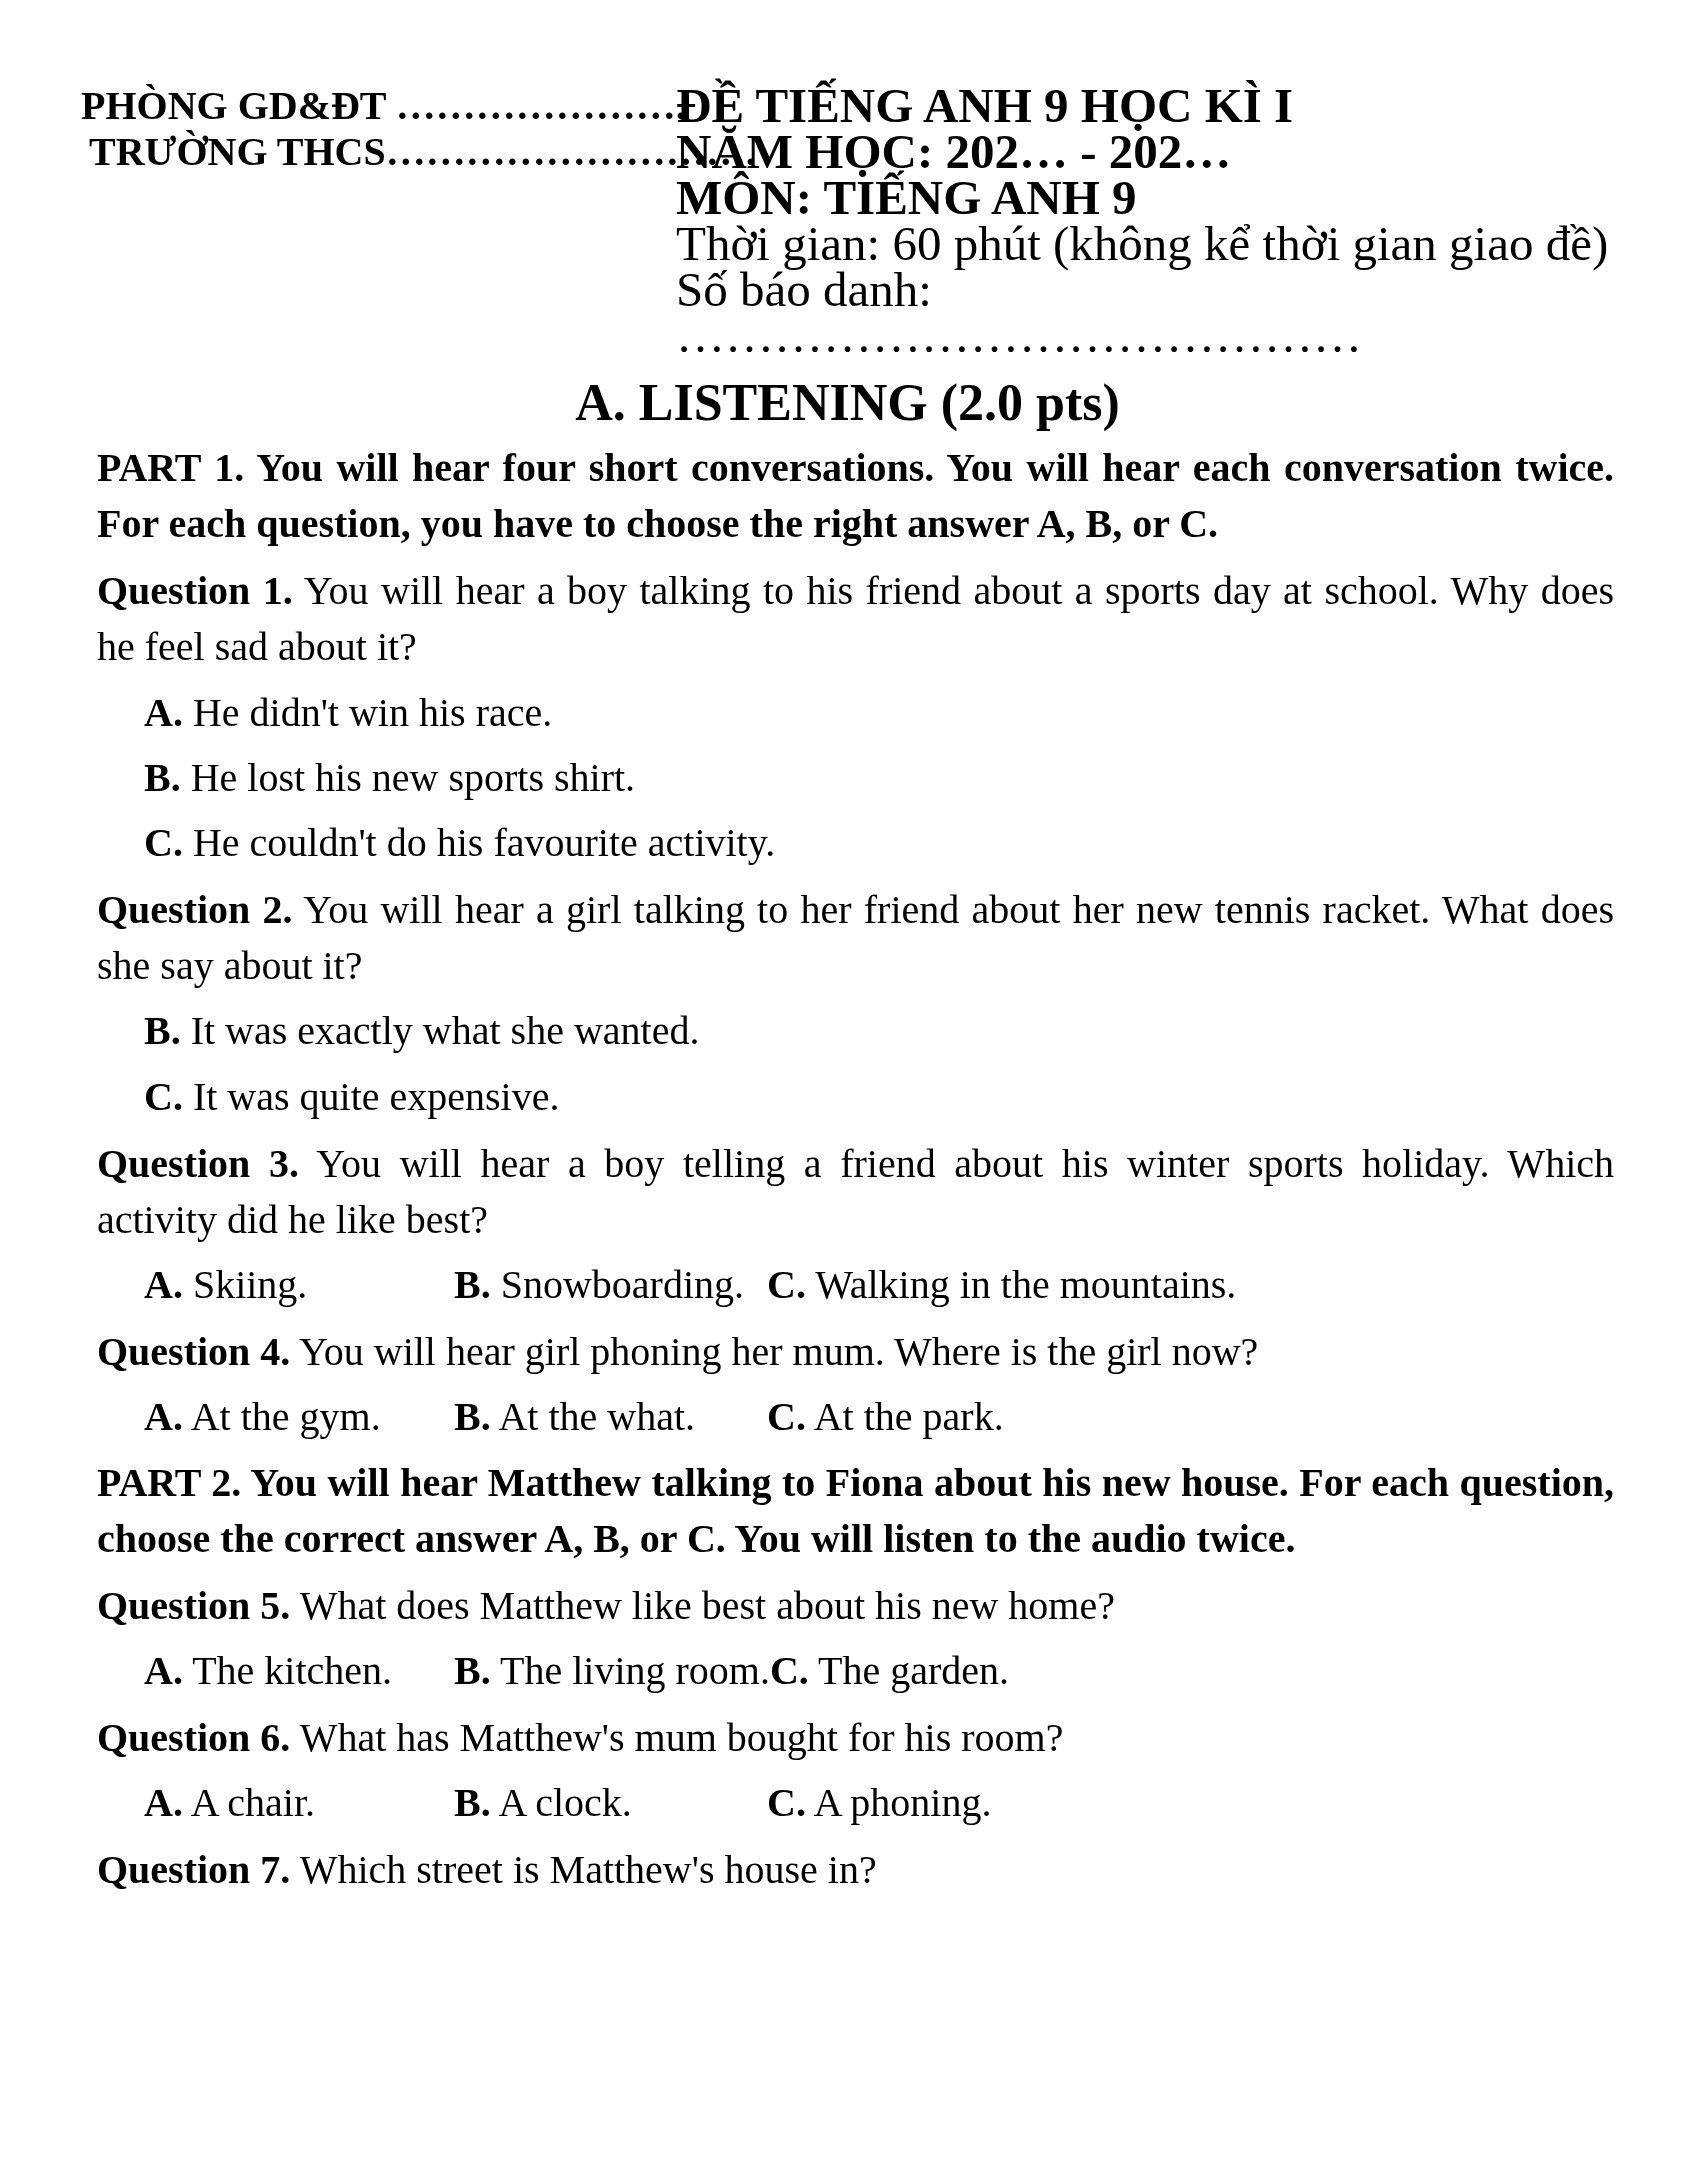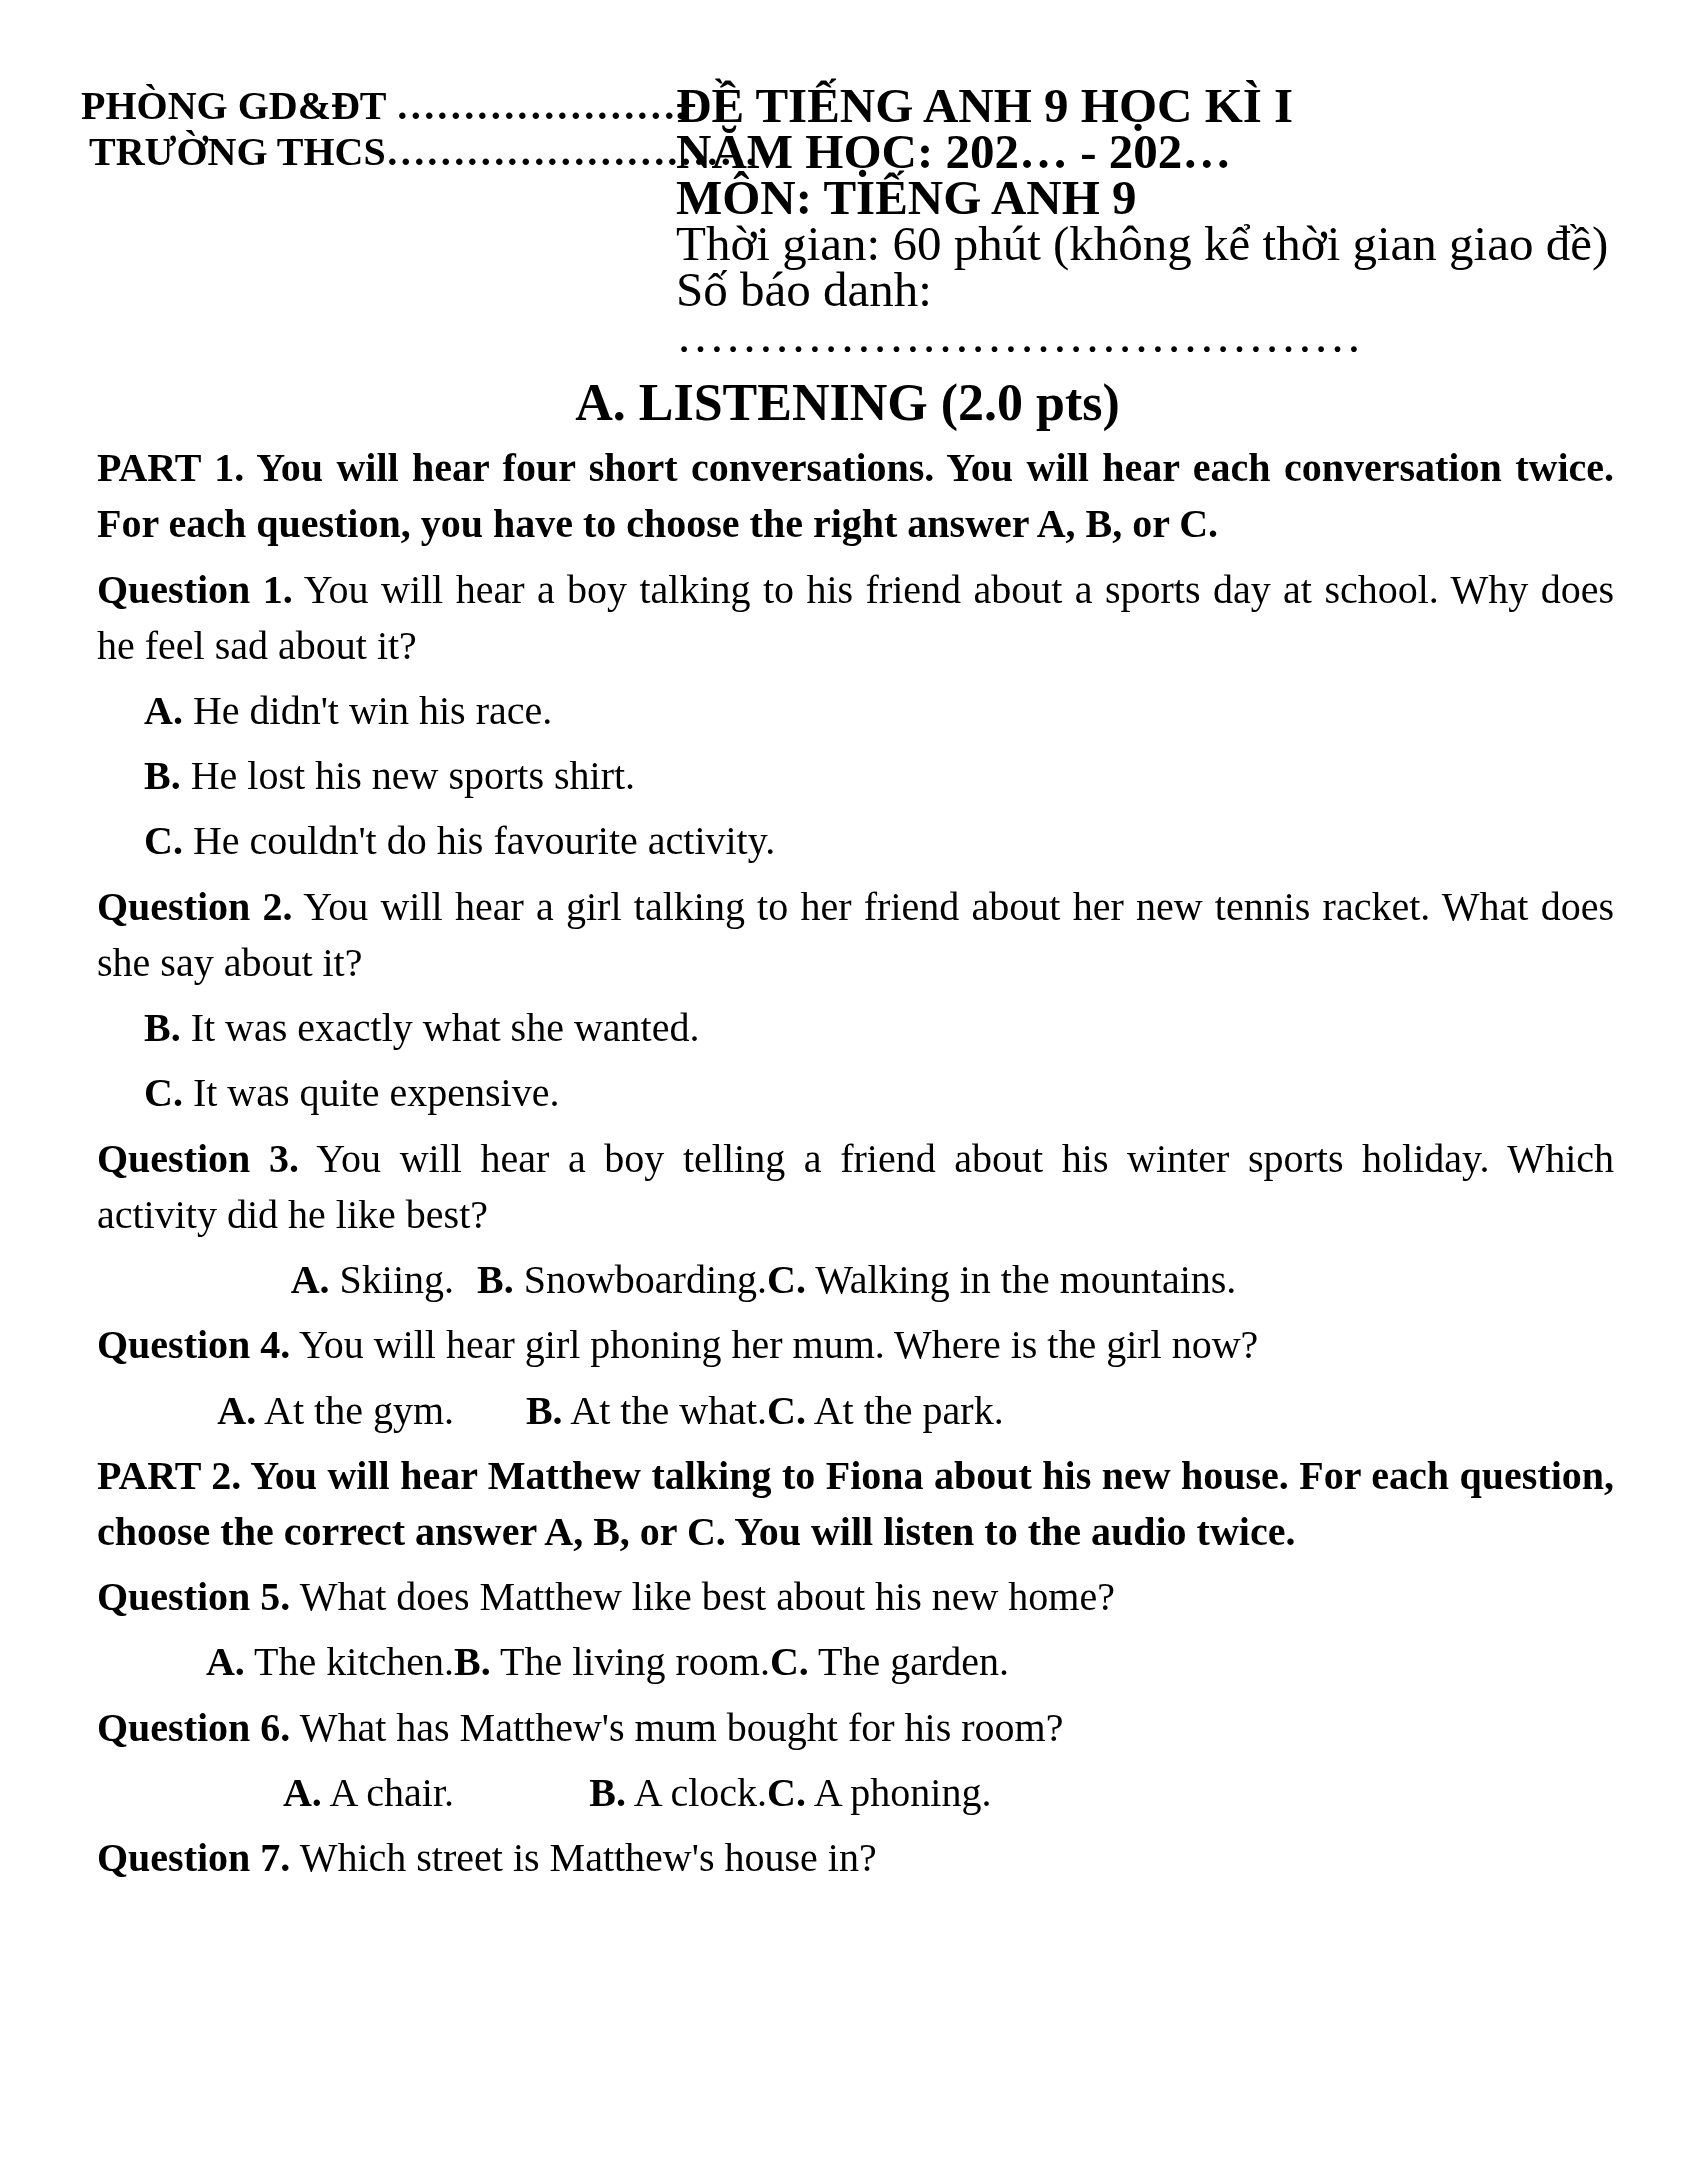--- a/index.html
+++ b/index.html
@@ -38,28 +38,28 @@
     margin: 16px 0 9.3px 0;
   }
   .body-block { margin-left: 16px; }
   .para {
     font-size: 40px;
     line-height: 56px;
     margin: 0 0 9.3px 0;
     text-align: justify;
   }
   .inst { font-weight: bold; margin-top: 9.3px; }
-  .q { margin-top: 3px; }
+  .q { margin-top: 11px; }
   .opt { padding-left: 47px; }
   .opts-row {
     display: flex;
     padding-left: 47px;
     text-align: left;
   }
-  .cell { white-space: nowrap; flex: 0 0 auto; text-align: right; }
+  .cell { white-space: nowrap; flex: 0 0 auto; }
   .c1 { min-width: 310px; }
   .c2 { min-width: 313px; }
   strong { font-weight: bold; }
 </style>
 </head>
 <body>
 
 <div class="page">
 
   <div class="header">

